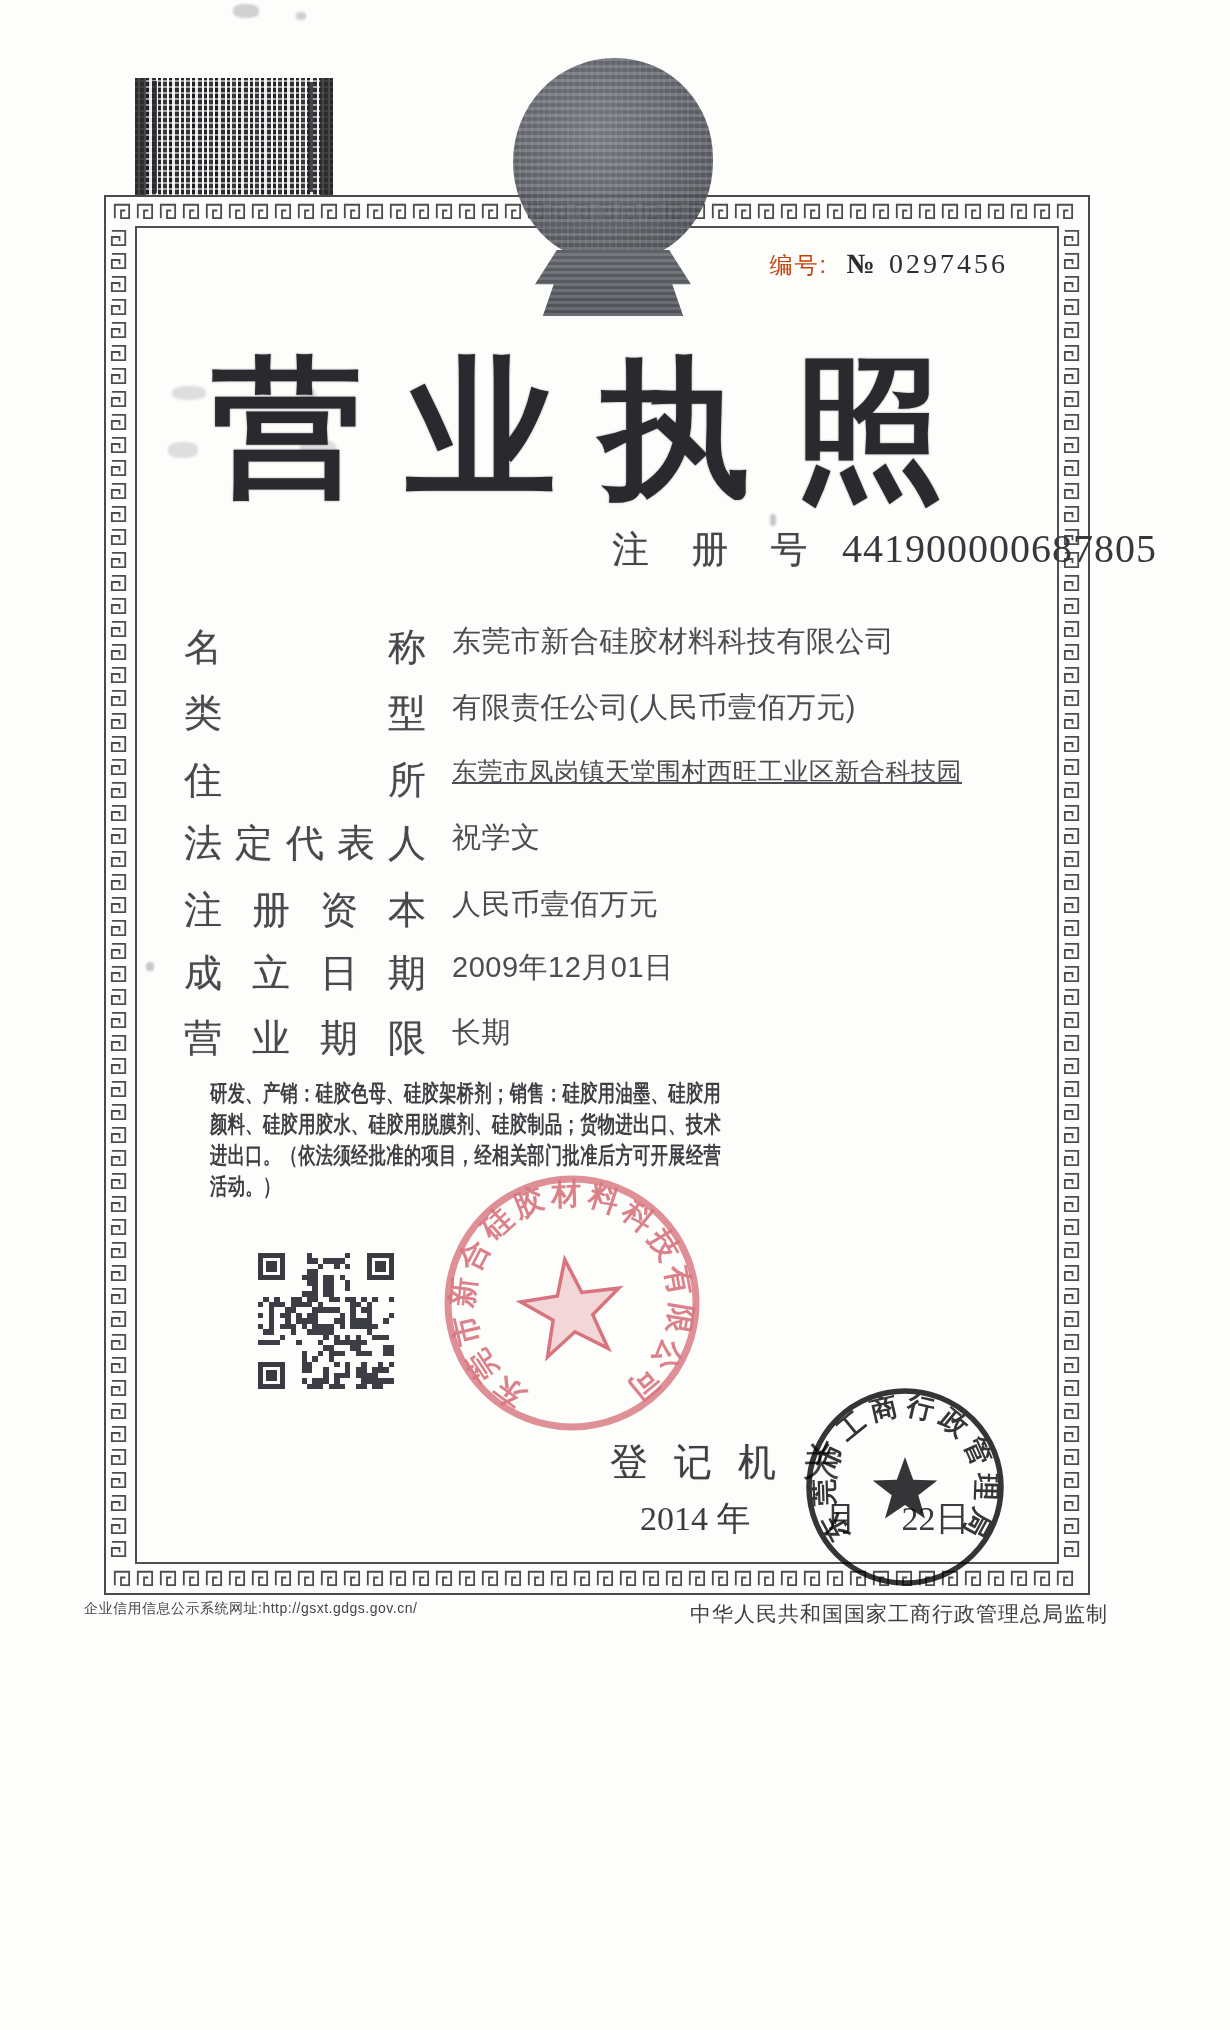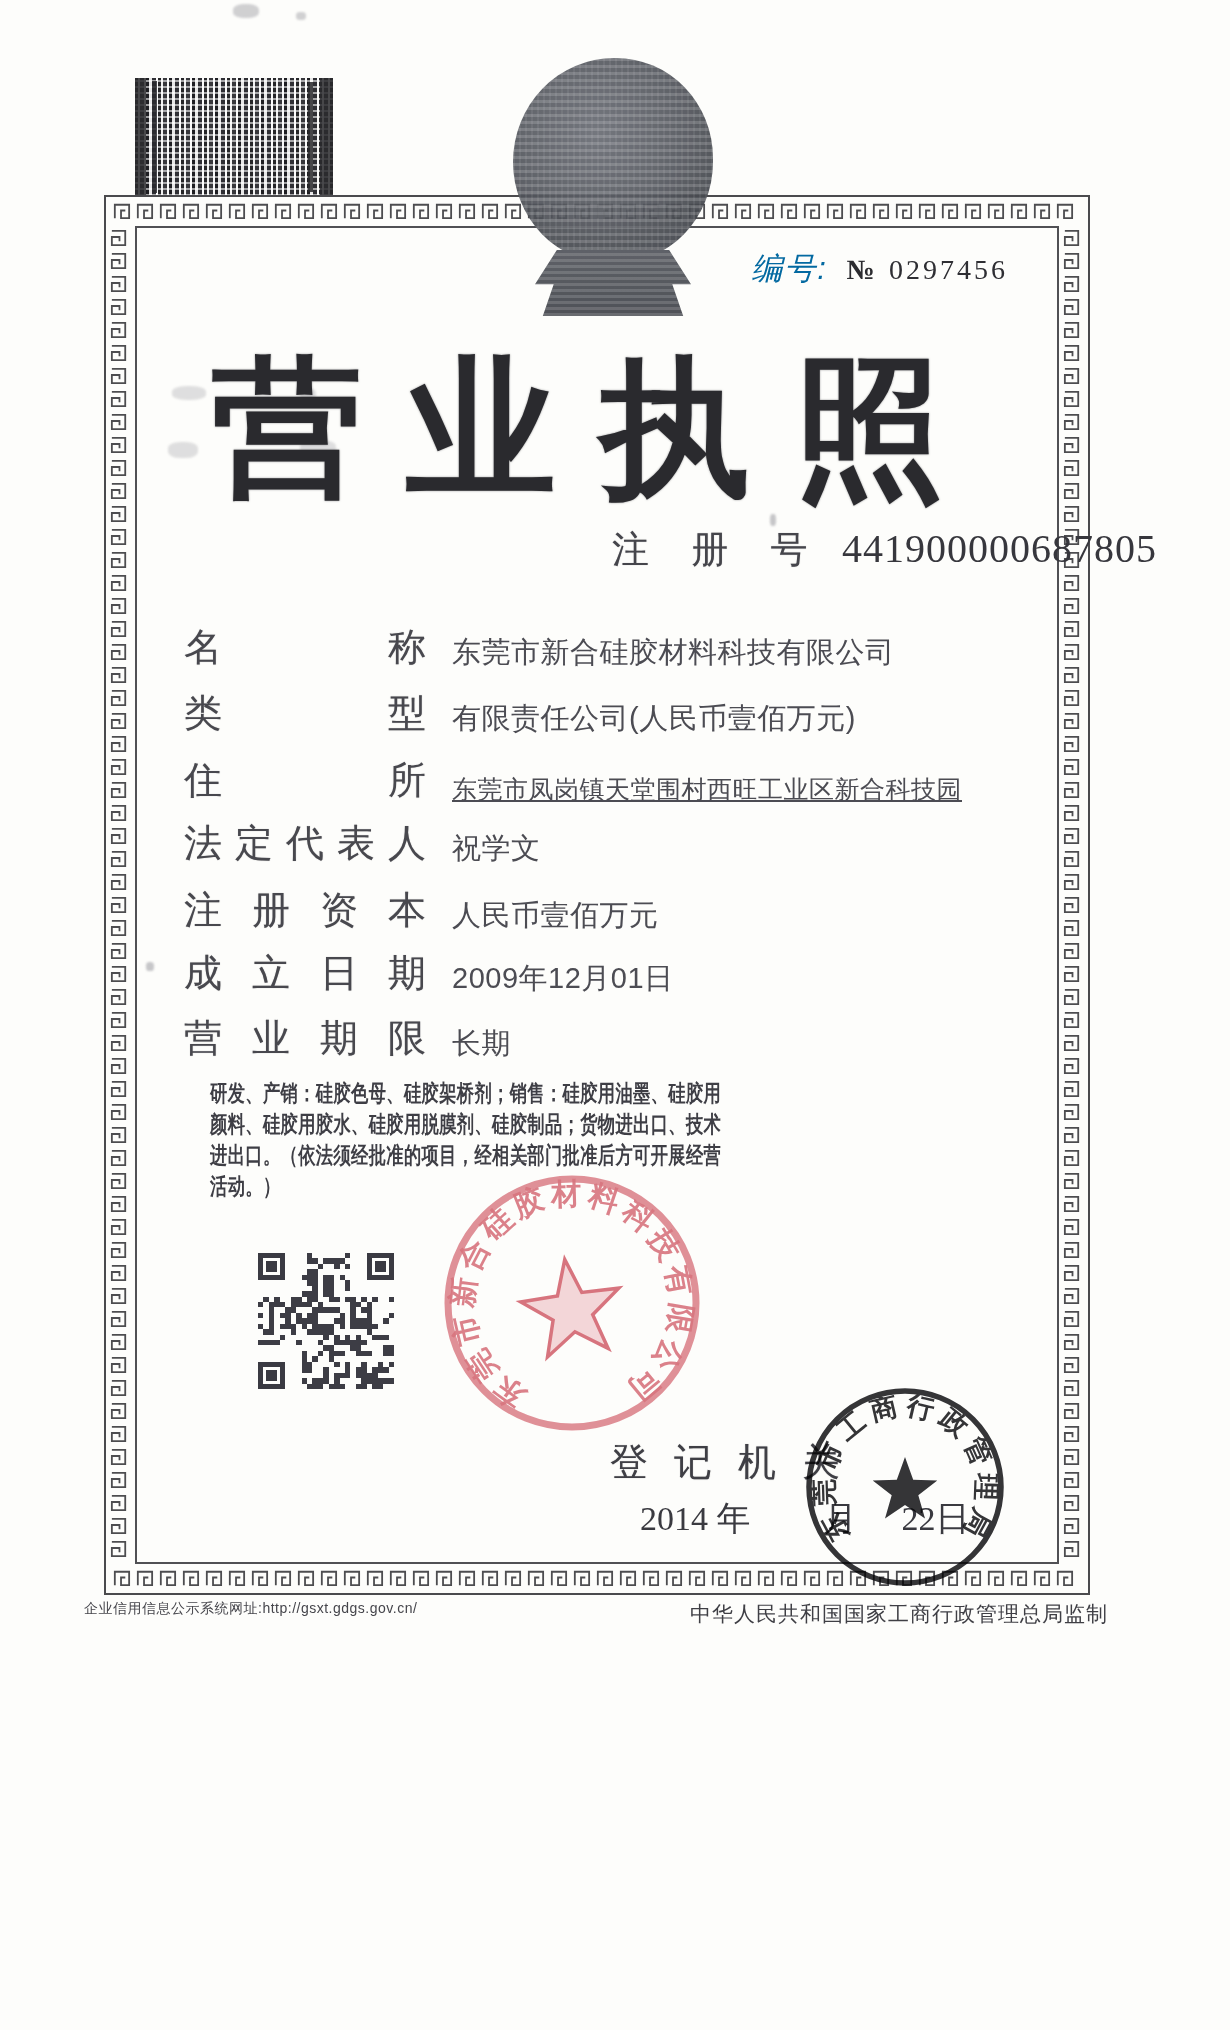--- a/index.html
+++ b/index.html
@@ -42,36 +42,36 @@
   .frame{position:absolute;left:104px;top:195px;width:982px;height:1396px;border:2.5px solid #4b4b4e;z-index:1;}
   .band{position:absolute;display:flex;overflow:hidden;gap:2px;}
   .band.h{left:5px;right:5px;height:23px;}
   .band.h.top{top:3px;} .band.h.bot{bottom:3px;}
   .band.v{top:30px;bottom:30px;width:23px;flex-direction:column;}
   .band.v.lft{left:3px;} .band.v.rgt{right:3px;}
   .gk{width:21px;height:21px;flex:0 0 auto;}
   .inner-line{position:absolute;left:29px;top:29px;right:29px;bottom:29px;border:2.5px solid #505054;}
   
   .serial{position:absolute;top:248px;right:222px;z-index:3;white-space:nowrap;}
-  .serial .lbl{font-size:31px;color:#0369a1;letter-spacing:2px;font-style:italic;}
+  .serial .lbl{font-size:23px;color:#c2410c;letter-spacing:2px;}
   .serial .no-sym{font-size:28px;font-weight:bold;font-family:"Liberation Serif",serif;margin:0 10px 0 14px;color:#2c2c30;}
   .serial .num{font-size:28px;font-family:"Liberation Serif",serif;letter-spacing:3px;color:#2e2e33;}
   
   .title{
     position:absolute;left:104px;top:330px;width:982px;text-align:center;z-index:3;
     font-size:150px;font-weight:900;letter-spacing:44px;padding-left:10px;box-sizing:border-box;
     color:#2a2a2e;text-shadow:0 0 2px rgba(40,40,45,.55);
   }
   
   .regline{position:absolute;left:612px;top:525px;z-index:3;white-space:nowrap;}
   .regline .lbl{font-size:37px;color:#45454b;letter-spacing:16px;margin-right:14px;text-shadow:0 0 1px rgba(50,50,55,.4);}
   .regline .num{font-size:40px;font-family:"Liberation Serif",serif;color:#37373d;letter-spacing:1px;}
   
   .fields{position:absolute;left:184px;top:607px;width:830px;z-index:3;}
-  .row{position:absolute;left:0;display:flex;align-items:flex-end;}
+  .row{position:absolute;left:0;display:flex;align-items:flex-start;}
   .row:nth-of-type(1){top:15px;} .row:nth-of-type(2){top:81px;}
   .row:nth-of-type(3){top:148px;} .row:nth-of-type(4){top:211px;}
   .row:nth-of-type(5){top:278px;} .row:nth-of-type(6){top:341px;}
   .row:nth-of-type(7){top:406px;} .row:nth-of-type(8){top:471px;align-items:flex-start;}
   .flabel{
     display:inline-block;width:242px;font-size:38px;color:#48484e;
     text-align:justify;text-align-last:justify;flex:0 0 auto;
     text-shadow:0 0 1px rgba(55,55,60,.4);
   }
   .fvalue{margin-left:26px;font-size:29px;color:#4c4c53;letter-spacing:.5px;white-space:nowrap;}

